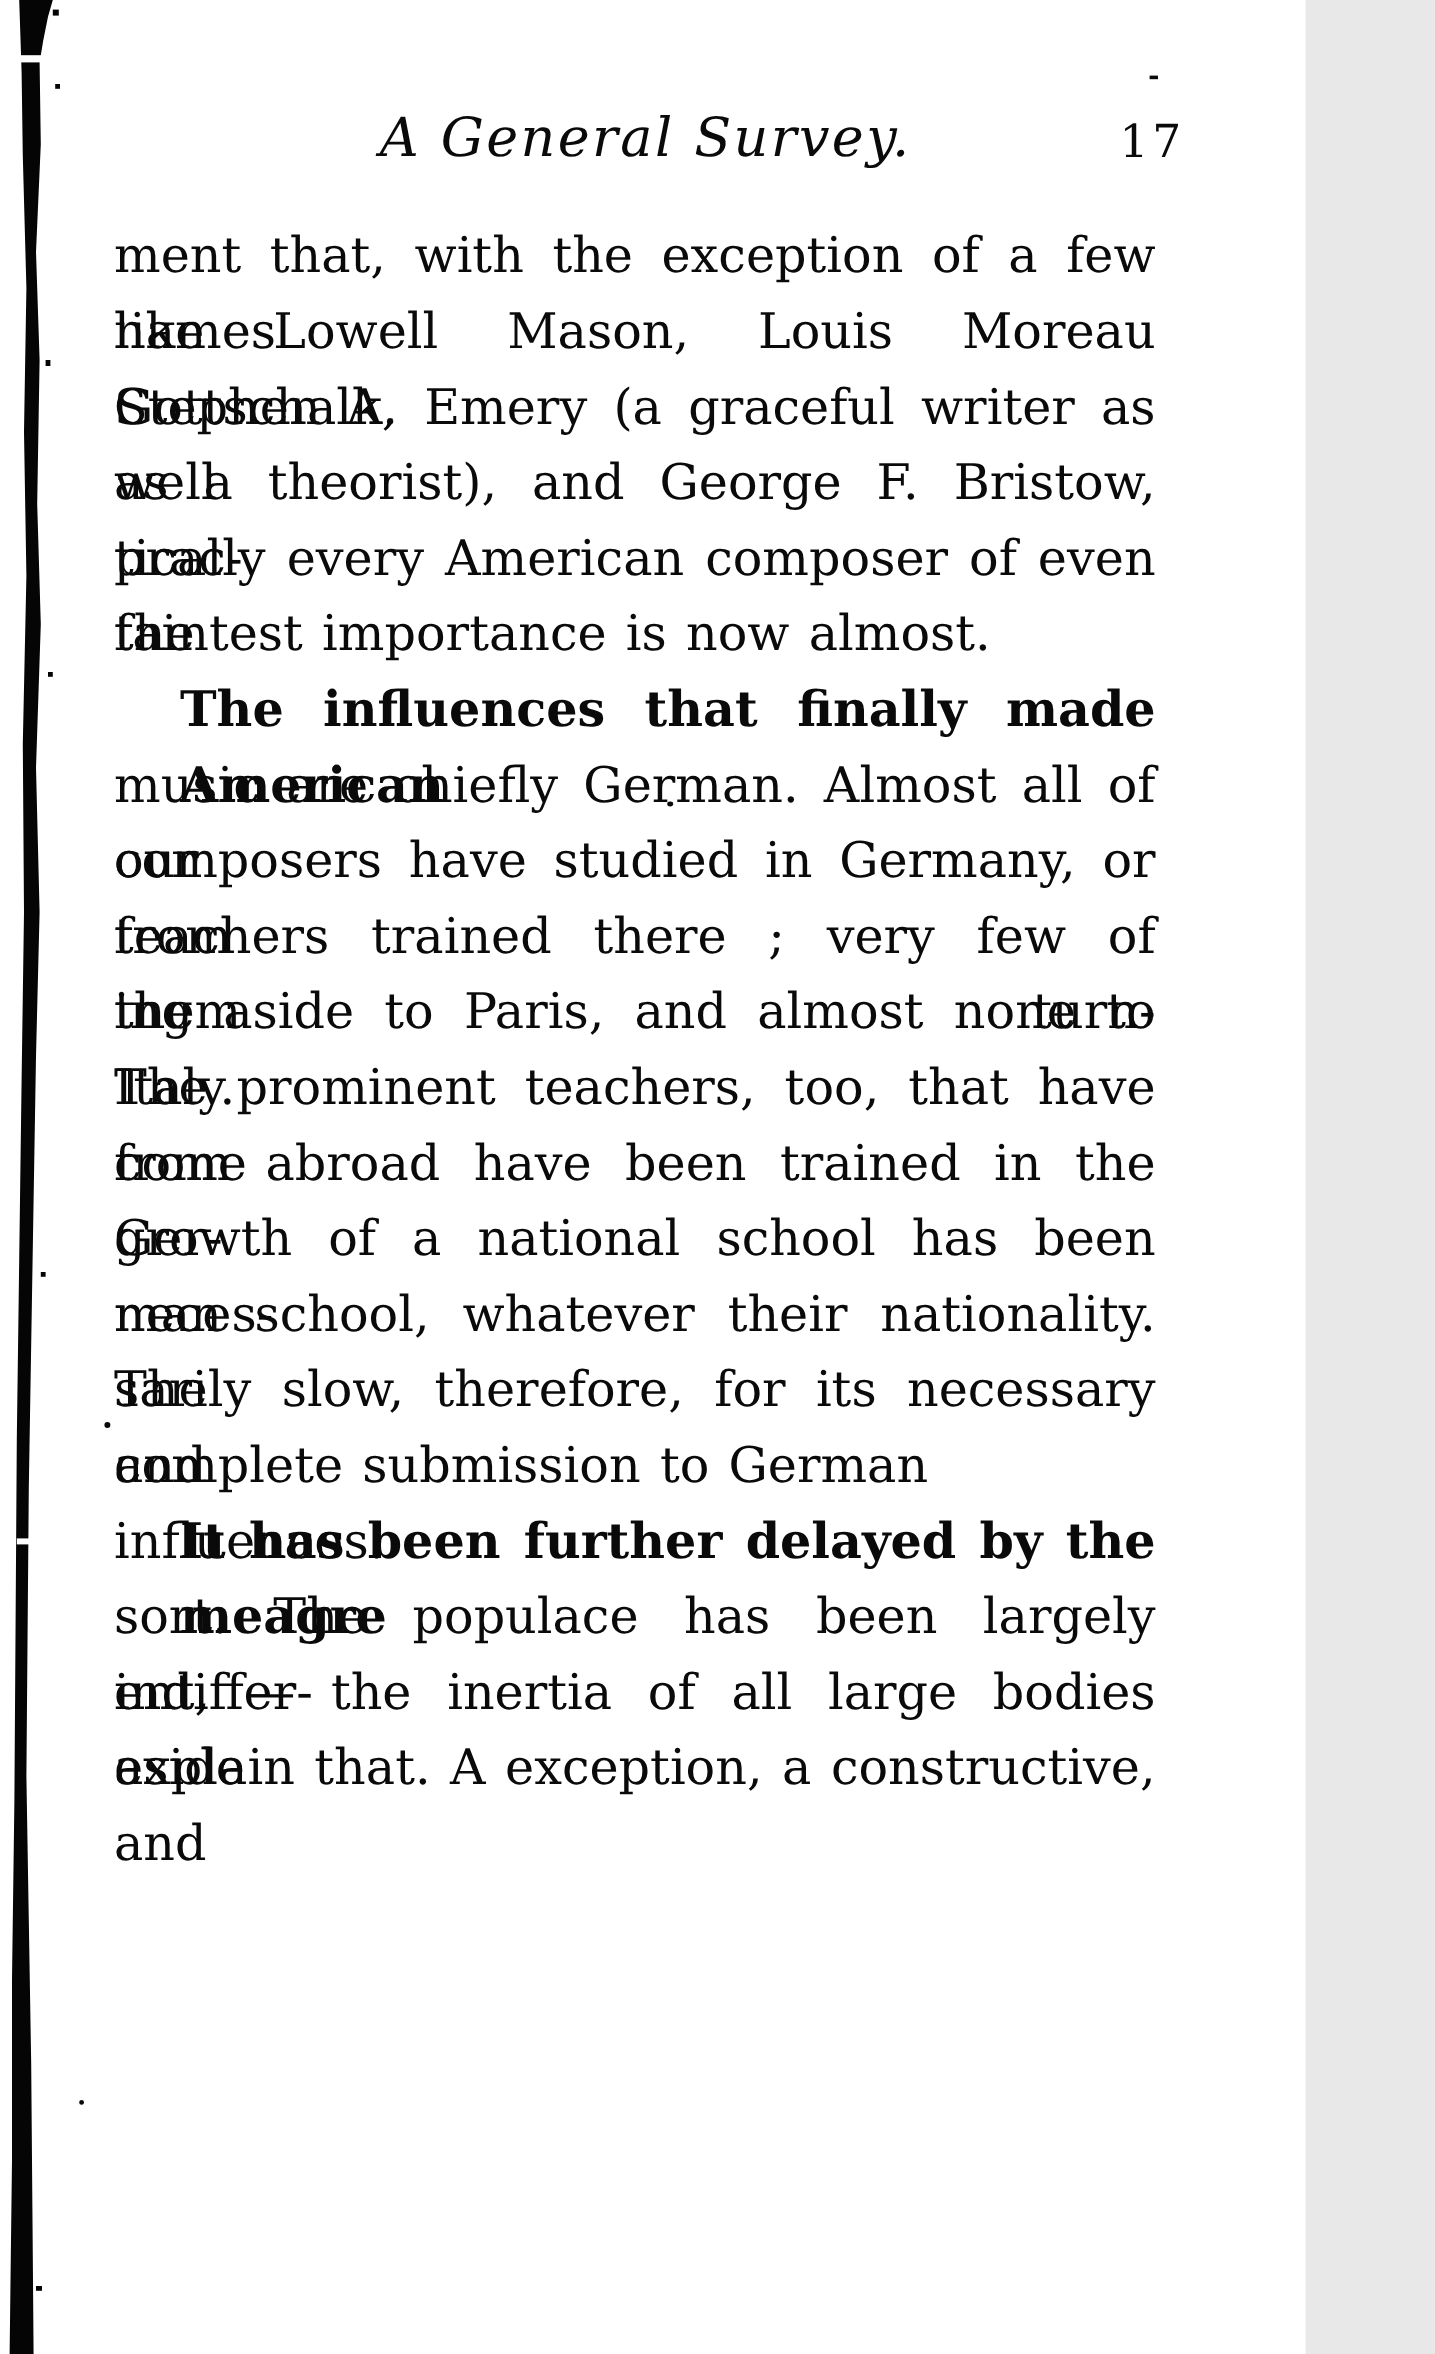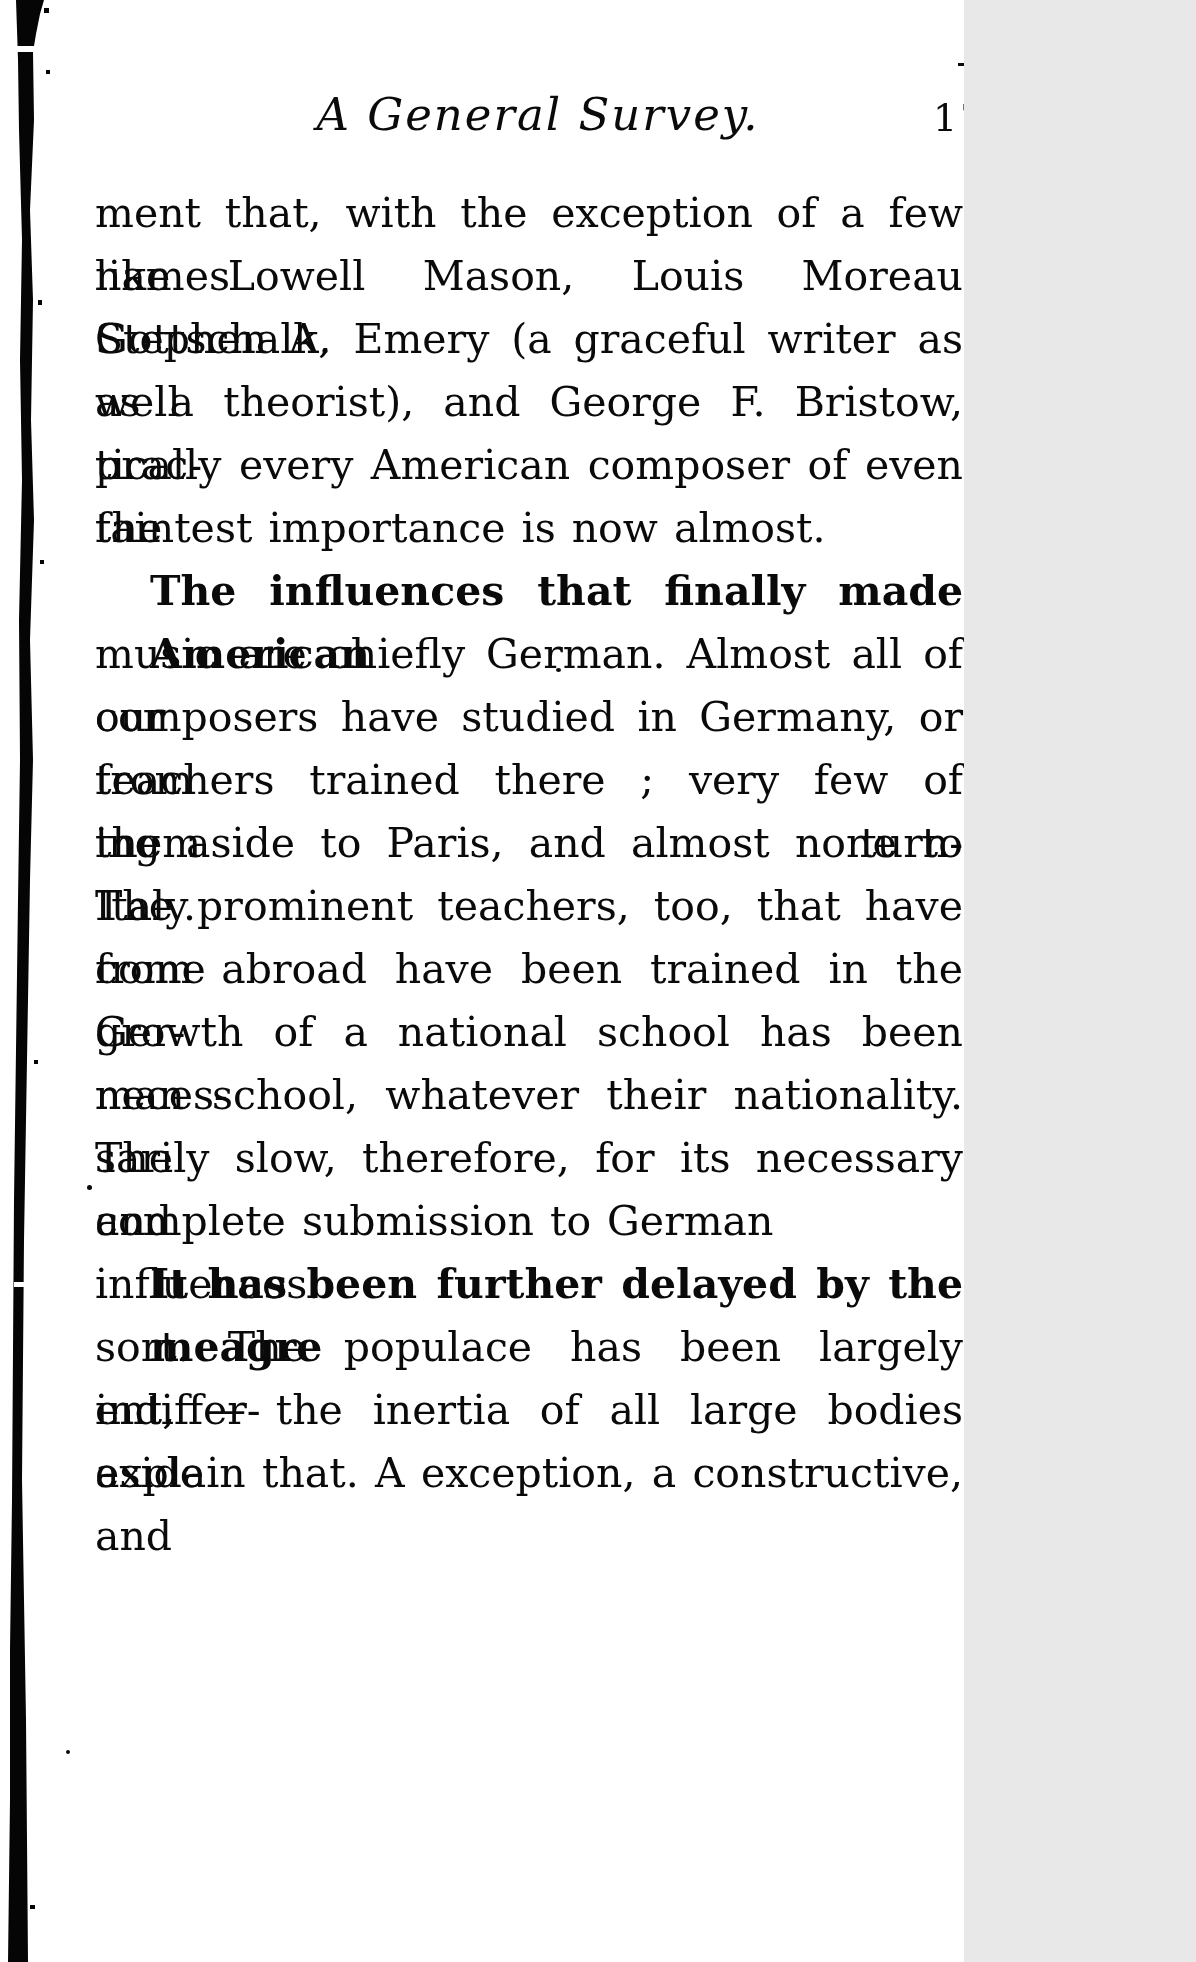--- a/index.html
+++ b/index.html
@@ -1,18 +1,18 @@
 <!DOCTYPE html>
 <html><head>
 <meta charset="utf-8">
 <style>
   html,body{margin:0;padding:0;background:#e8e8e8;}
   .page{
     position:relative;
-    width:964px;height:1962px;
+    width:1088px;height:1962px;
     background:#ffffff;
     overflow:hidden;
     font-family:"DejaVu Serif","Liberation Serif",serif;
     color:#0a0a0a;
   }
   .binding{position:absolute;left:0;top:0;width:70px;height:1962px;}
   .running-title{
     position:absolute;top:88px;left:538px;transform:translateX(-50%);
     font-style:italic;font-size:45px;white-space:nowrap;
     letter-spacing:2px;

